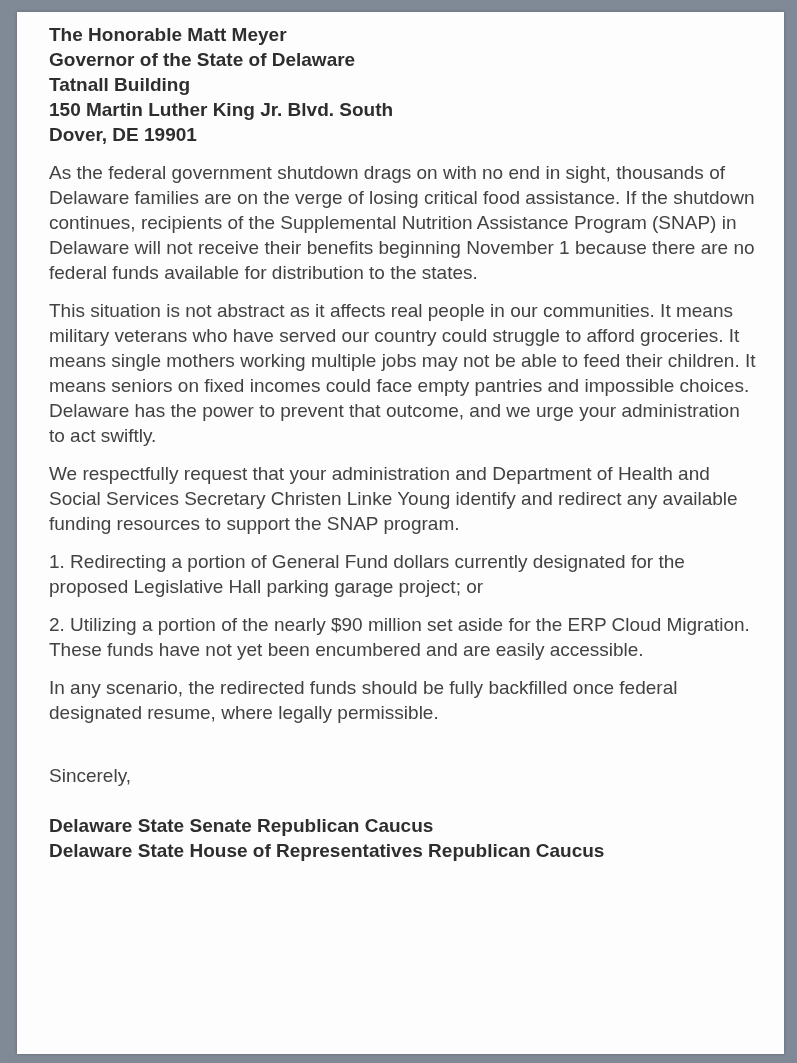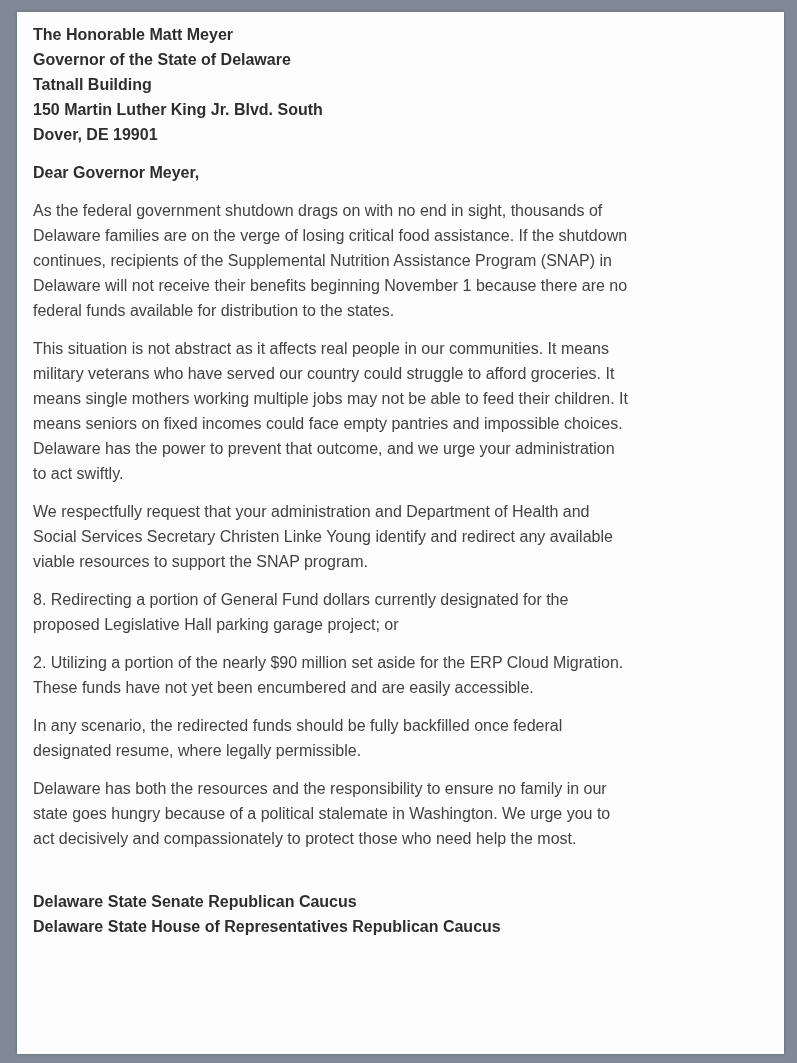--- a/index.html
+++ b/index.html
@@ -15,24 +15,24 @@
     font-family: "Liberation Sans", "DejaVu Sans", sans-serif;
   }
   .page {
     position: absolute;
     left: 17px;
     top: 12px;
     right: 13px;
     bottom: 9px;
     background: #fdfdfd;
     box-shadow: 0 0 3px rgba(40,48,60,0.35);
-    padding: 10px 16px 0 16px;
+    padding: 10px 16px 0 32px;
     box-sizing: border-box;
     color: #424242;
-    font-size: 16px;
+    font-size: 19px;
     line-height: 25px;
   }
   .page p, .page .block {
     margin: 0 0 13px 0;
     white-space: pre-line; 
   }
   .bold {
     font-weight: bold;
     color: #2e2e2e;
   }
@@ -45,51 +45,48 @@
 <body>
 
 <div class="page">
 
   <div class="block bold">The Honorable Matt Meyer
 Governor of the State of Delaware
 Tatnall Building
 150 Martin Luther King Jr. Blvd. South
 Dover, DE 19901</div>
 
-  <p class="bold">Dear Governor Meyer,</p>
 
   <p>As the federal government shutdown drags on with no end in sight, thousands of
 Delaware families are on the verge of losing critical food assistance. If the shutdown
 continues, recipients of the Supplemental Nutrition Assistance Program (SNAP) in
 Delaware will not receive their benefits beginning November 1 because there are no
 federal funds available for distribution to the states.</p>
 
   <p>This situation is not abstract as it affects real people in our communities. It means
 military veterans who have served our country could struggle to afford groceries. It
 means single mothers working multiple jobs may not be able to feed their children. It
 means seniors on fixed incomes could face empty pantries and impossible choices.
 Delaware has the power to prevent that outcome, and we urge your administration
 to act swiftly.</p>
 
   <p>We respectfully request that your administration and Department of Health and
 Social Services Secretary Christen Linke Young identify and redirect any available
-viable resources to support the SNAP program.</p>
+funding resources to support the SNAP program.</p>
 
 
-  <p>8. Redirecting a portion of General Fund dollars currently designated for the
+  <p>1. Redirecting a portion of General Fund dollars currently designated for the
 proposed Legislative Hall parking garage project; or</p>
 
   <p>2. Utilizing a portion of the nearly $90 million set aside for the ERP Cloud Migration.
 These funds have not yet been encumbered and are easily accessible.</p>
 
   <p>In any scenario, the redirected funds should be fully backfilled once federal
 designated resume, where legally permissible.</p>
 
-  <p>Delaware has both the resources and the responsibility to ensure no family in our
-state goes hungry because of a political stalemate in Washington. We urge you to
-act decisively and compassionately to protect those who need help the most.</p>
 
   <div class="block closing-group">
+    <span>Sincerely,</span>
     <span class="bold">Delaware State Senate Republican Caucus
 Delaware State House of Representatives Republican Caucus</span>
   </div>
 
 </div>
 
 </body></html>

